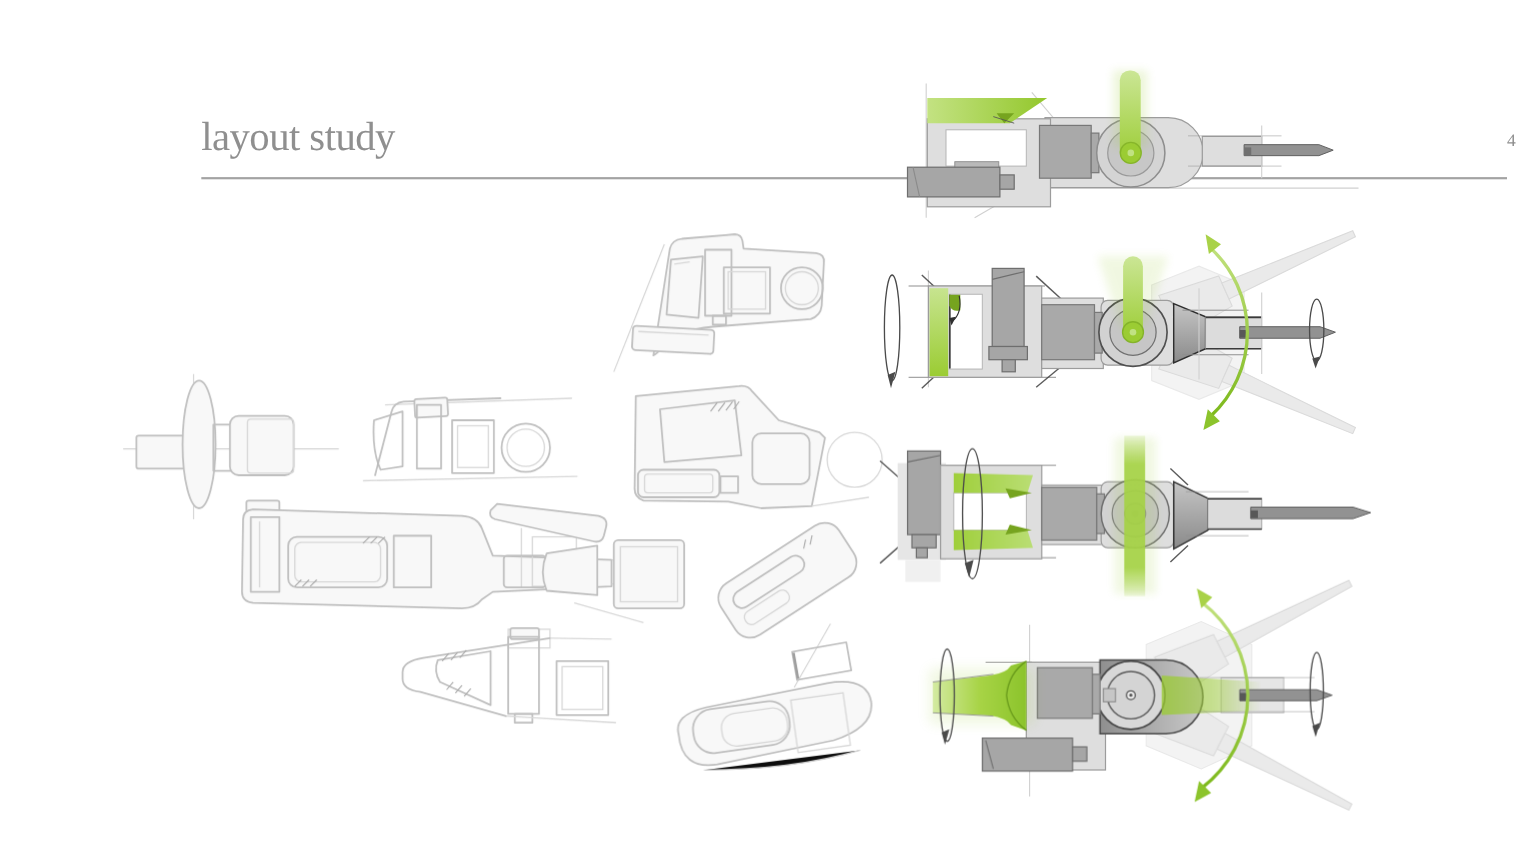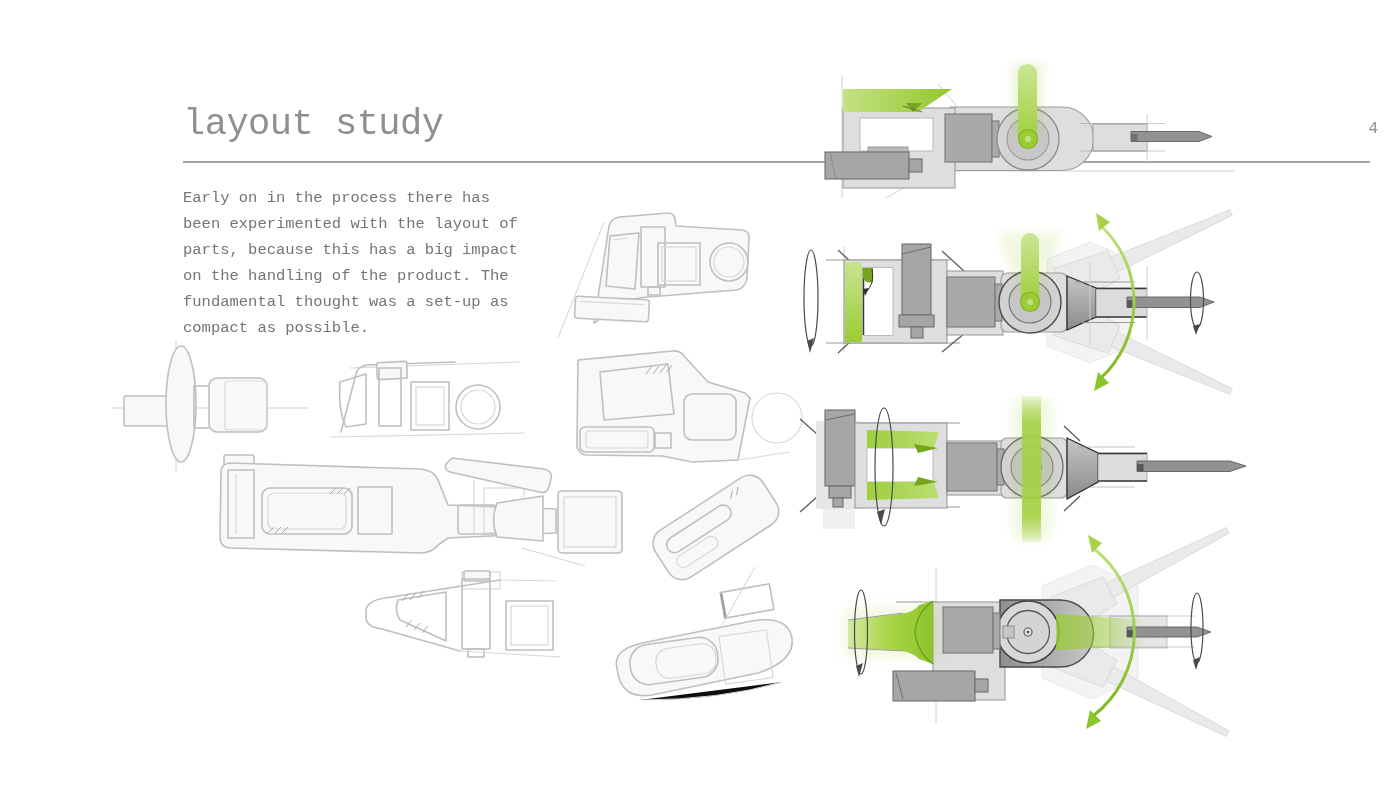--- a/index.html
+++ b/index.html
@@ -1,17 +1,17 @@
 <!DOCTYPE html>
 <html style="--accent-green: #9bcc33; --accent-green-dark: #76a41f; --title-gray: #8f8f8f; --text-gray: #757575; --rule-gray: #a3a3a3; --sketch-gray: #bcbcbc; --background: #ffffff;"><head>
 <meta charset="utf-8">
 <style>
   html,body{margin:0;padding:0;background:#fff;}
   .page{position:relative;width:1400px;height:788px;background:var(--background,#fff);overflow:hidden;
-        font-family:Liberation Mono, monospace;}
+        font-family:Liberation Serif, serif;}
   .page-title{position:absolute;left:183px;top:103px;margin:0;font-size:37px;font-weight:400;
         letter-spacing:-0.5px;color:var(--title-gray,#8f8f8f);}
   .title-rule{position:absolute;left:183px;top:161px;width:1187px;height:2px;
         background:var(--rule-gray,#a3a3a3);}
   .page-number{position:absolute;left:1348px;top:120px;width:30px;text-align:right;
         font-size:16px;color:var(--title-gray,#8f8f8f);}
   .intro{position:absolute;left:183px;top:185px;width:342px;margin:0;font-size:15.5px;
         line-height:26px;color:var(--text-gray,#757575);}
   svg.art{position:absolute;left:0;top:0;z-index:2;pointer-events:none;}
   .sk{stroke:var(--sketch-gray,#bcbcbc);fill:none;stroke-width:1.6;stroke-linejoin:round;stroke-linecap:round;}
@@ -36,21 +36,20 @@
   .darkl{stroke:#3a3a3a;stroke-width:1.5;}
 </style>
 </head>
 <body>
 
 <div class="page">
 
   <h1 class="page-title">layout study</h1>
   <div class="title-rule"></div>
   <div class="page-number">4</div>
-  <p class="intro">Early on in the process there has been experimented with the layout of parts, because this has a big impact on the handling of the product. The fundamental thought was a set-up as compact as possible.</p>
 
   <svg class="art" width="1400" height="788" viewBox="0 0 1400 788">
     <defs>
       <linearGradient id="beamGrad" x1="0" y1="0" x2="0" y2="1">
         <stop offset="0" stop-color="#cbe695"></stop>
           <stop offset="1" stop-color="#9bcc33"></stop>
       </linearGradient>
       <linearGradient id="barGrad" x1="0" y1="0" x2="1" y2="0">
         <stop offset="0" stop-color="#c3e282"></stop>
           <stop offset="1" stop-color="#93c72c"></stop>

